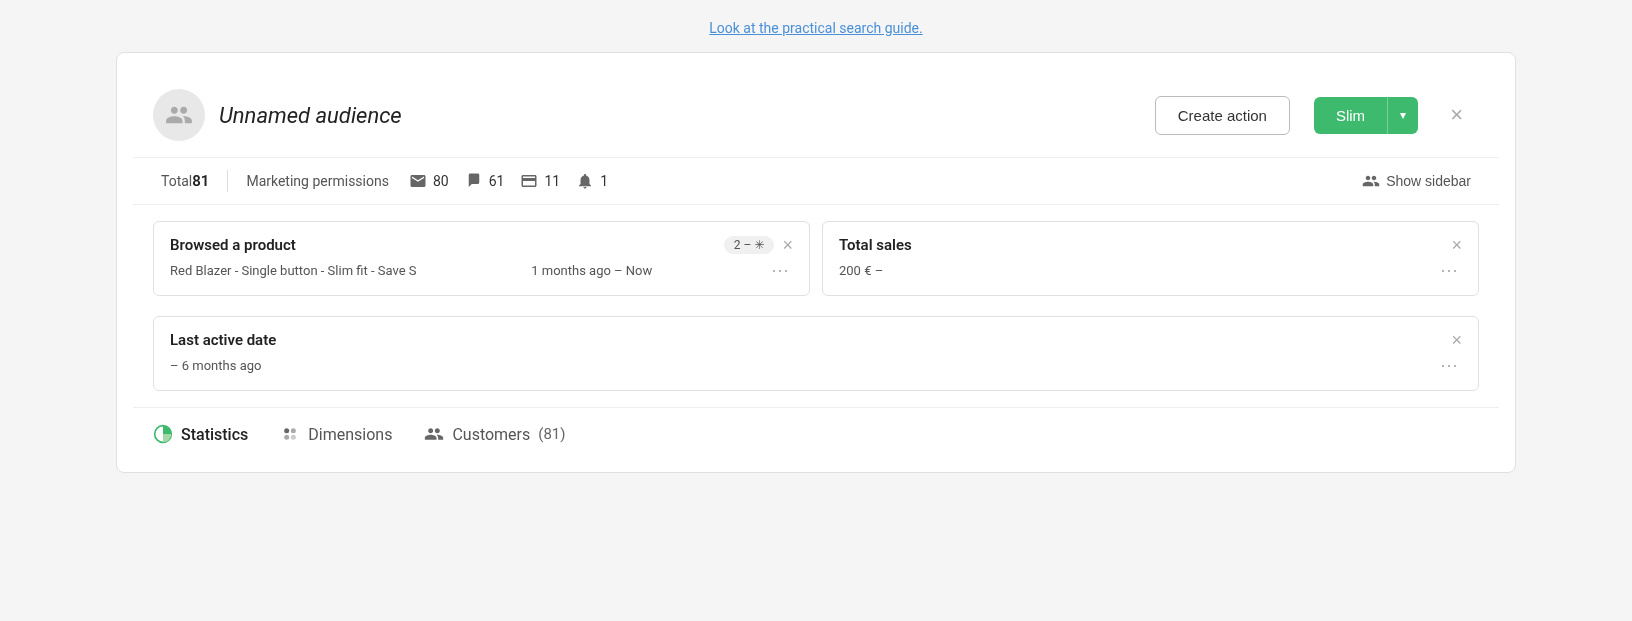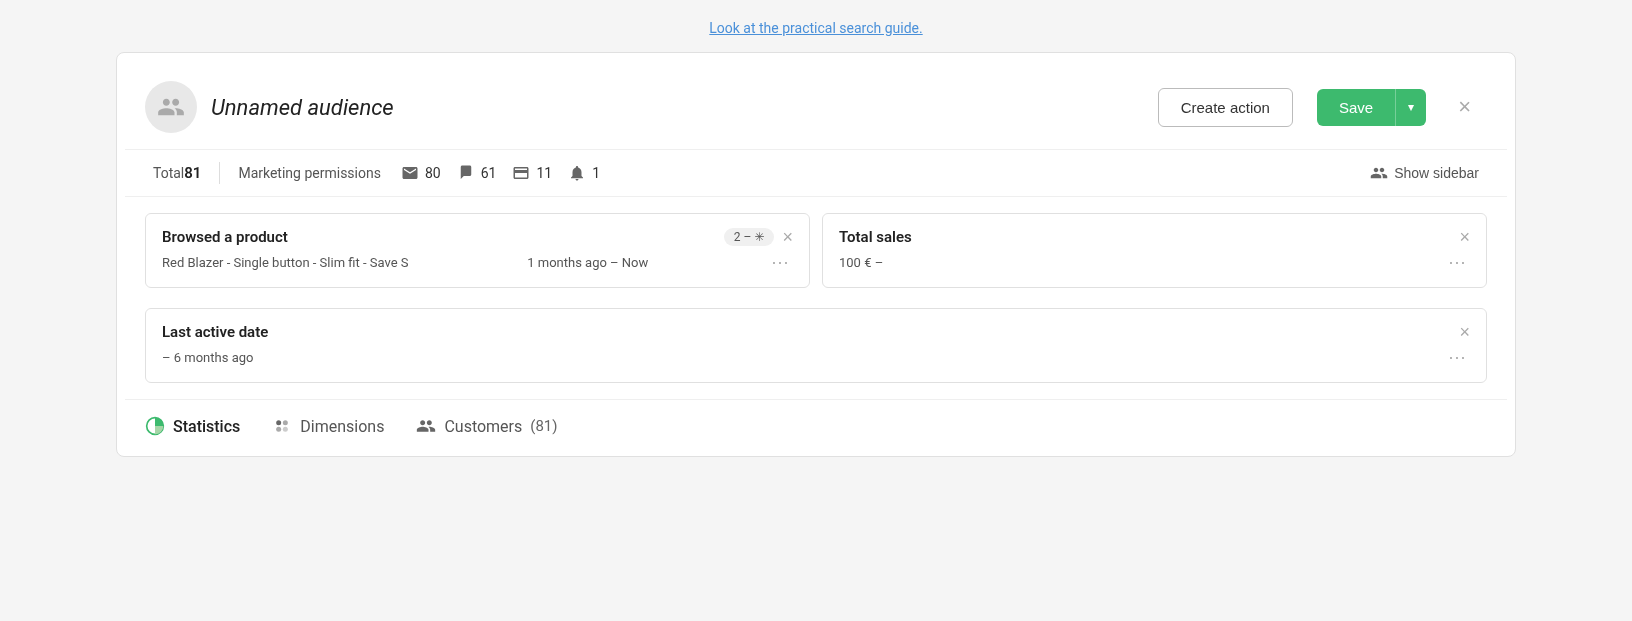--- a/index.html
+++ b/index.html
@@ -20,21 +20,21 @@
       text-decoration: underline;
       cursor: pointer;
     }
 
     .card {
       background: #fff;
       border-radius: 8px;
       border: 1px solid #e0e0e0;
       width: 1400px;
       max-width: 98vw;
-      padding: 8px;
+      padding: 16px;
       overflow: hidden;
     }
 
     
     .card-header {
       display: flex;
       align-items: center;
       justify-content: space-between;
       padding: 20px 28px 16px 20px;
       border-bottom: 1px solid #efefef;
@@ -354,21 +354,21 @@
       <div class="avatar">
         <svg viewBox="0 0 24 24" xmlns="http://www.w3.org/2000/svg">
           <path d="M16 11c1.66 0 2.99-1.34 2.99-3S17.66 5 16 5c-1.66 0-3 1.34-3 3s1.34 3 3 3zm-8 0c1.66 0 2.99-1.34 2.99-3S9.66 5 8 5C6.34 5 5 6.34 5 8s1.34 3 3 3zm0 2c-2.33 0-7 1.17-7 3.5V19h14v-2.5c0-2.33-4.67-3.5-7-3.5zm8 0c-.29 0-.62.02-.97.05 1.16.84 1.97 1.97 1.97 3.45V19h6v-2.5c0-2.33-4.67-3.5-7-3.5z"></path>
         </svg>
       </div>
       <span class="audience-name">Unnamed audience</span>
     </div>
     <div class="header-right">
       <button class="btn-create-action">Create action</button>
       <div class="btn-save-group">
-        <button class="btn-save">Save</button>
+        <button class="btn-save">Slim</button>
         <button class="btn-save-dropdown">▾</button>
       </div>
       <button class="btn-close-card">×</button>
     </div>
   </div>
 
   <div class="stats-row">
     <div class="stats-total">
       <span class="label">Total</span>
       <span class="value">81</span>
@@ -433,21 +433,21 @@
       </div>
 
       <div class="filter-card">
         <div class="filter-card-header">
           <span class="filter-card-title">Total sales</span>
           <div class="filter-badge-group">
             <button class="filter-close">×</button>
           </div>
         </div>
         <div class="filter-card-detail">
-          <span class="filter-detail-text">100 € –</span>
+          <span class="filter-detail-text">200 € –</span>
           <button class="filter-more-btn">···</button>
         </div>
       </div>
 
     </div>
   </div>
 
 
   <div class="exclude-filter-card">
     <div class="filter-card-header">

